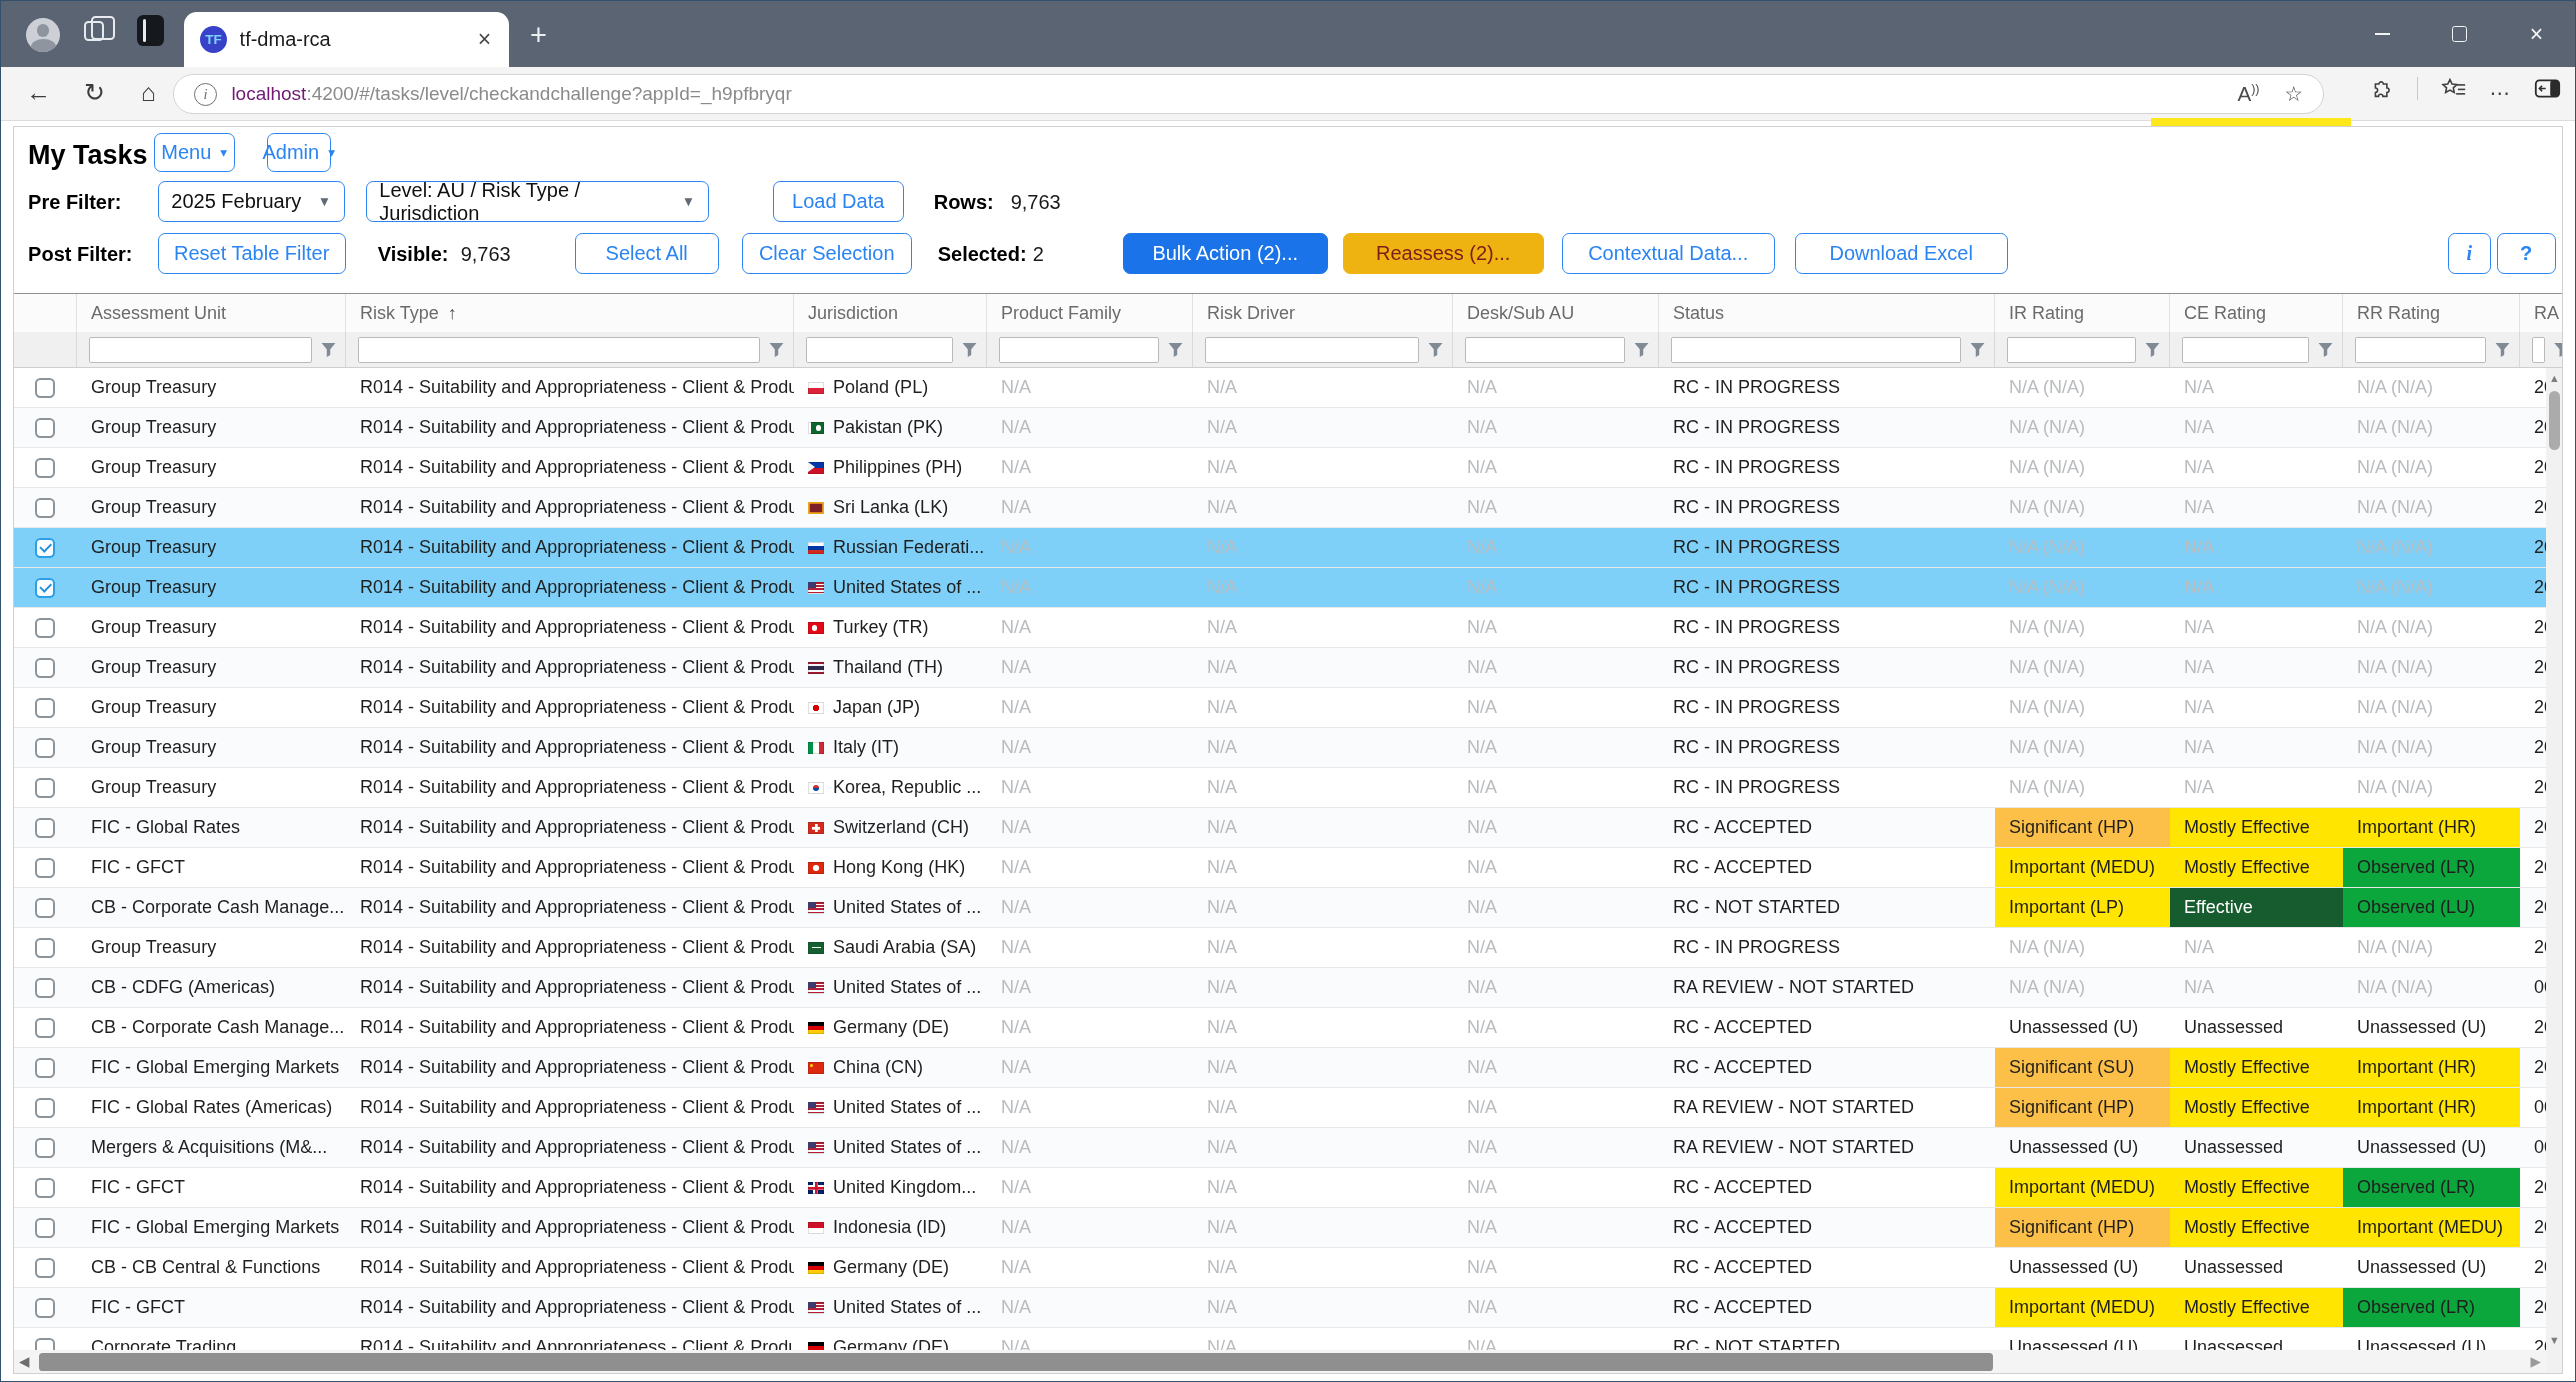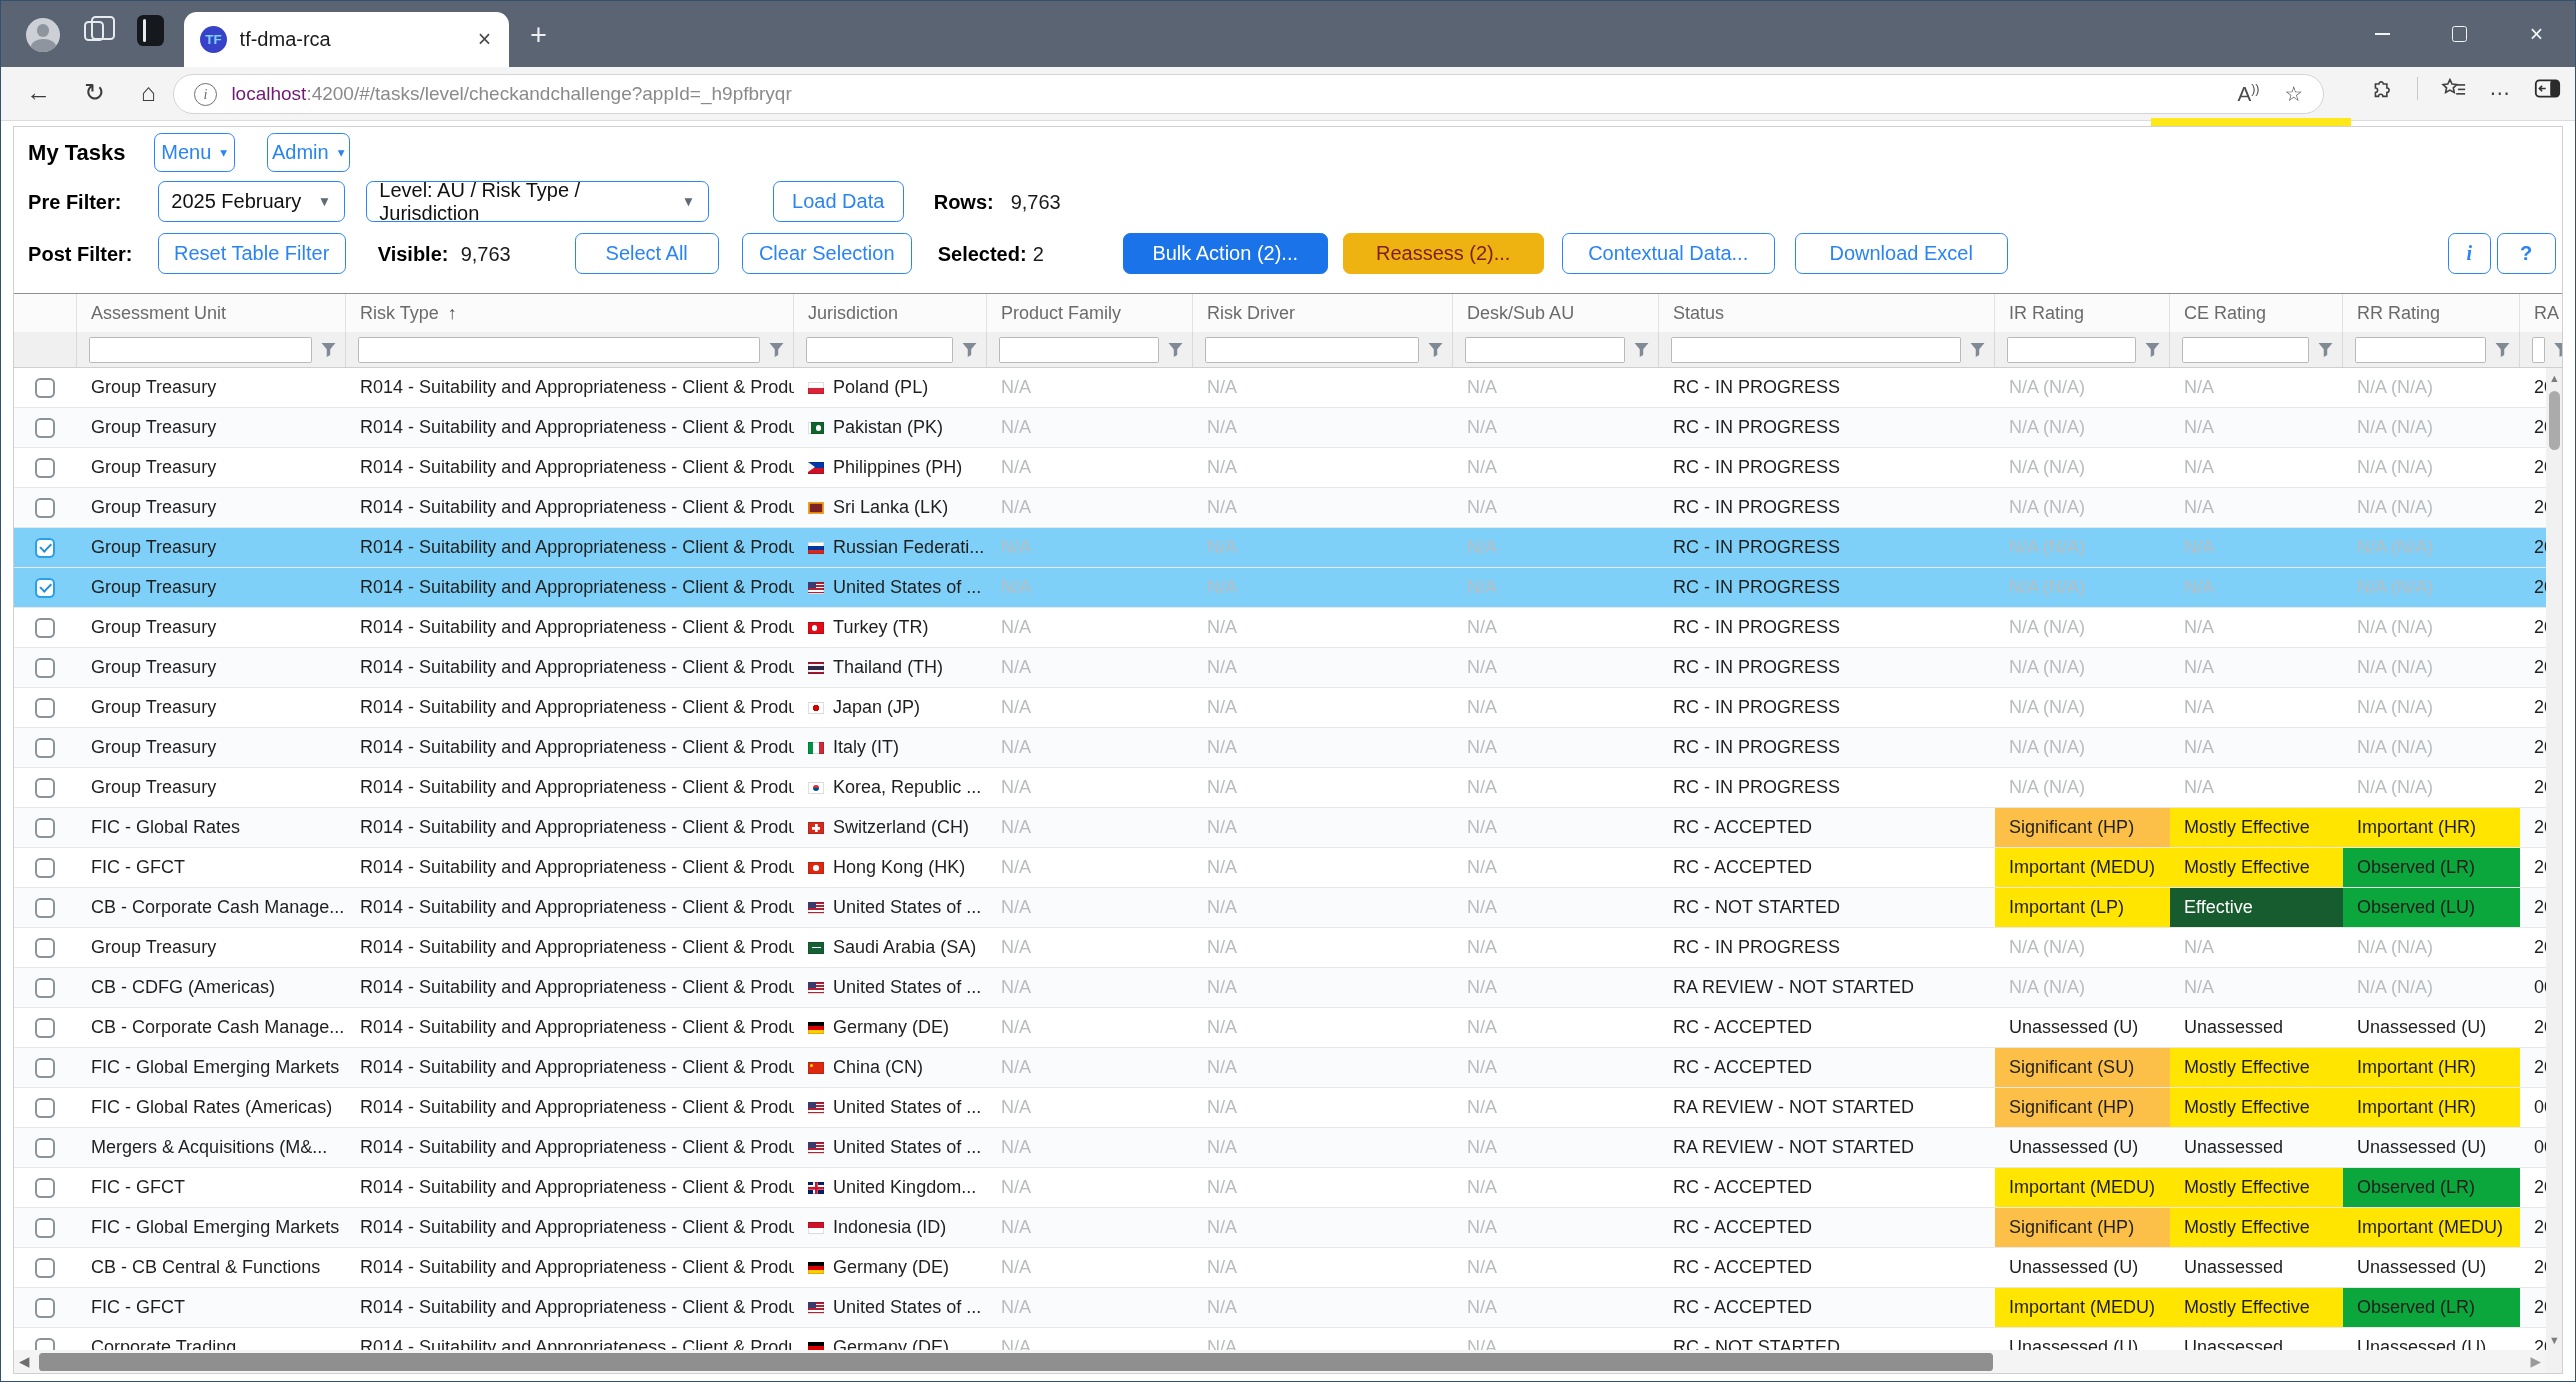--- a/index.html
+++ b/index.html
@@ -55,26 +55,26 @@
     color:#3f3f3f; font-size:21.5px; }
   .vdiv { width:0.9px; height:23px; background:#c9c9c9; }
   .puzzle-ic svg, .favlist-ic svg, .sidebar-ic svg { display:block; }
 
   
   .content { position:absolute; left:0; right:0; top:120px; bottom:0; background:#fff; }
   .version-badge { position:absolute; top:-2.7px; right:224px; background:#ffe81a; color:#1c1c1c;
     font-size:19px; padding:4.5px 10.8px; }
   .app { position:absolute; left:11.7px; right:11.7px; top:5.4px; bottom:7.2px; border:0.9px solid #d0d0d0; background:#fff; }
 
-  .page-title { position:absolute; left:14.4px; top:12.6px; font-size:22px; font-weight:bold; color:#000; }
+  .page-title { position:absolute; left:14.4px; top:12.6px; font-size:27px; font-weight:bold; color:#000; }
   .btn { display:flex; align-items:center; justify-content:center; gap:9px; background:#fff;
     border:1.3px solid #2a84f2; border-radius:7.2px; color:#2a84f2; font-size:20px; position:absolute; }
   .btn .caret { font-size:13.5px; }
   .menu-btn  { left:140px; top:5.4px;  width:81px;  height:39px; }
-  .admin-btn { left:253px; top:5.4px;  width:83px;  height:39px; }
+  .admin-btn { left:253px; top:5.4px;  width:64px;  height:39px; }
 
   .row-label { position:absolute; font-size:20px; font-weight:bold; color:#000; }
   .value { position:absolute; font-size:20px; color:#1a1a1a; }
   .select { position:absolute; border:1.3px solid #2a84f2; border-radius:7.2px; background:#fff;
     display:flex; align-items:center; justify-content:space-between; padding:0 12.6px; font-size:20px; color:#101010; }
   .select .caret { color:#5f6a75; font-size:13.5px; margin-left:12.6px; }
   .dd-period { left:144px; top:54px; width:187px; height:41px; }
   .dd-level  { left:352px; top:54px; width:343px; height:41px; }
   .load-btn  { left:759px; top:54px; width:131px; height:41px; }
 

